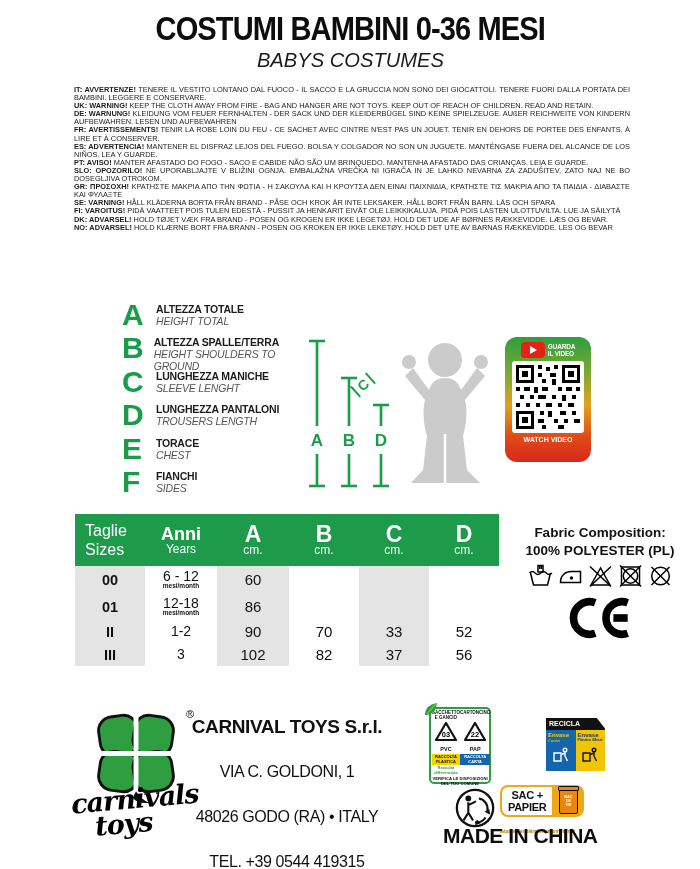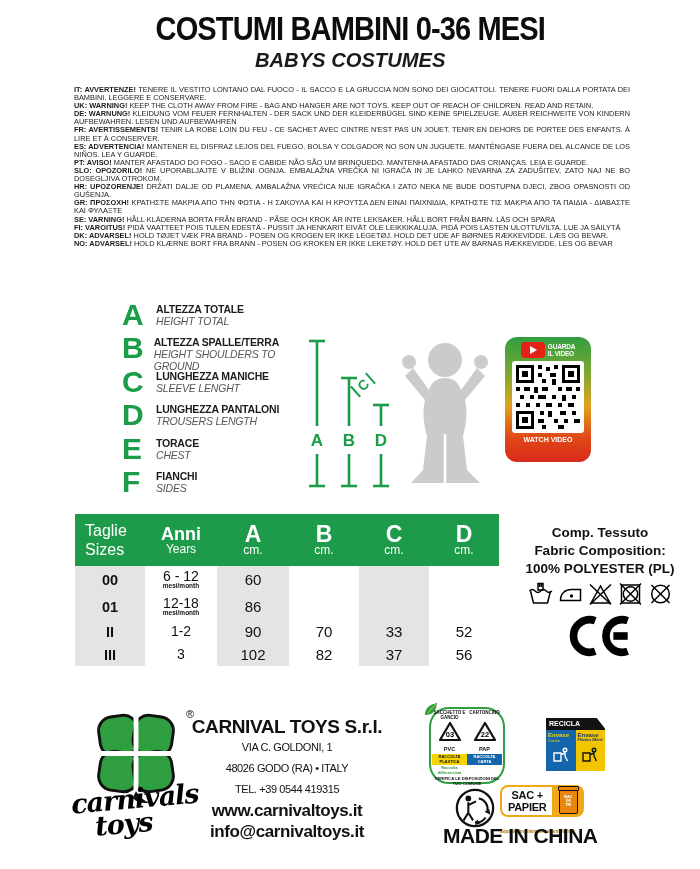--- a/index.html
+++ b/index.html
@@ -5,21 +5,21 @@
   html,body{margin:0;padding:0;background:#fff;}
   #page{position:relative;width:700px;height:869px;background:#fff;overflow:hidden;
         font-family:"Liberation Sans",sans-serif;color:#111;}
   .abs{position:absolute;}
 
   
   .title{top:10px;left:0;width:700px;text-align:center;font-size:33px;font-weight:bold;
          letter-spacing:-1px;color:#0d0d0d;}
   .title>span{display:inline-block;transform:scaleX(.88);transform-origin:center;}
   .subtitle{top:48px;left:0;width:700px;text-align:center;font-size:21px;font-style:italic;
-            color:#1a1a1a;font-weight:bold;}
+            color:#1a1a1a;}
   .subtitle>span{display:inline-block;transform:scaleX(.96);}
 
   
   .warnings{top:86px;left:74px;width:556px;font-size:7.4px;line-height:8.1px;
             text-align:justify;color:#1c1c1c;}
   .warn b{font-weight:bold;}
 
   
   .mlist{top:302px;left:122px;width:190px;}
   .mitem{display:flex;align-items:flex-start;height:33.4px;}
@@ -73,25 +73,25 @@
   
   .clover{top:706px;left:82px;}
   .regmark{top:708px;left:186px;font-size:11px;color:#111;}
   .logoscript{top:786px;left:72px;width:130px;font-family:"DejaVu Serif",serif;
               font-style:italic;font-weight:bold;color:#000;transform:rotate(-5deg);}
   .ls1{font-size:27px;line-height:26px;letter-spacing:-1px;}
   .ls2{font-size:27px;line-height:26px;margin-left:22px;margin-top:-2px;letter-spacing:-1px;}
 
   .company{top:716px;left:178px;width:218px;text-align:center;color:#111;}
   .cname{font-size:19px;font-weight:bold;line-height:21px;letter-spacing:-.4px;}
-  .cline{font-size:11px;line-height:21px;letter-spacing:-.4px;}
+  .cline{font-size:16px;line-height:21px;letter-spacing:-.4px;margin-top:24px;}
   .cbold{font-size:17px;font-weight:bold;line-height:21px;letter-spacing:-.4px;}
 
   
-  .recybox{top:707px;left:429px;width:76px;height:77px;border:2px solid #2f9e41;border-radius:20px;
+  .recybox{top:707px;left:429px;width:62px;height:77px;border:2px solid #2f9e41;border-radius:5px;
            background:#fff;box-sizing:border-box;padding:2px 1px 1px;}
   .recycols{display:flex;justify-content:space-around;}
   .recycol{width:40px;text-align:center;}
   .rtitle{font-size:4.5px;font-weight:bold;line-height:4.8px;color:#111;height:10px;}
   .rmat{font-size:5.5px;font-weight:bold;line-height:5.5px;}
   .rbadge1{margin-top:1px;background:#f5d300;color:#111;font-size:4px;font-weight:bold;padding:.5px 1px;}
   .rbadge2{margin-top:1px;background:#1565ad;color:#fff;font-size:4px;font-weight:bold;padding:.5px 1px;}
   .rsub{font-size:4px;color:#2f9e41;font-weight:bold;line-height:5px;}
   .rnote{margin-top:1px;text-align:center;font-size:4.2px;font-weight:bold;color:#111;}
   .leaf{top:701px;left:423px;}
@@ -140,21 +140,20 @@
   </div>
 
   <div class="abs warnings">
     <div class="warn"><b>IT: AVVERTENZE!</b> <span>TENERE IL VESTITO LONTANO DAL FUOCO - IL SACCO E LA GRUCCIA NON SONO DEI GIOCATTOLI. TENERE FUORI DALLA PORTATA DEI BAMBINI. LEGGERE E CONSERVARE.</span></div>
     <div class="warn"><b>UK: WARNING!</b> <span>KEEP THE CLOTH AWAY FROM FIRE - BAG AND HANGER ARE NOT TOYS. KEEP OUT OF REACH OF CHILDREN. READ AND RETAIN.</span></div>
     <div class="warn"><b>DE: WARNUNG!</b> <span>KLEIDUNG VOM FEUER FERNHALTEN - DER SACK UND DER KLEIDERBÜGEL SIND KEINE SPIELZEUGE. AUßER REICHWEITE VON KINDERN AUFBEWAHREN. LESEN UND AUFBEWAHREN</span></div>
     <div class="warn"><b>FR: AVERTISSEMENTS!</b> <span>TENIR LA ROBE LOIN DU FEU - CE SACHET AVEC CINTRE N'EST PAS UN JOUET. TENIR EN DEHORS DE PORTEE DES ENFANTS. À LIRE ET À CONSERVER.</span></div>
     <div class="warn"><b>ES: ADVERTENCIA!</b> <span>MANTENER EL DISFRAZ LEJOS DEL FUEGO. BOLSA Y COLGADOR NO SON UN JUGUETE. MANTÉNGASE FUERA DEL ALCANCE DE LOS NIÑOS. LEA Y GUARDE.</span></div>
     <div class="warn"><b>PT: AVISO!</b> <span>MANTER AFASTADO DO FOGO - SACO E CABIDE NÃO SÃO UM BRINQUEDO. MANTENHA AFASTADO DAS CRIANÇAS. LEIA E GUARDE.</span></div>
     <div class="warn"><b>SLO: OPOZORILO!</b> <span>NE UPORABLJAJTE V BLIŽINI OGNJA. EMBALAŽNA VREČKA NI IGRAČA IN JE LAHKO NEVARNA ZA ZADUŠITEV, ZATO NAJ NE BO DOSEGLJIVA OTROKOM.</span></div>
-    <div class="warn"><b>HR: UPOZORENJE!</b> <span>DRŽATI DALJE OD PLAMENA. AMBALAŽNA VREĆICA NIJE IGRAČKA I ZATO NEKA NE BUDE DOSTUPNA DJECI, ZBOG OPASNOSTI OD GUŠENJA.</span></div>
     <div class="warn"><b>GR: ΠΡΟΣΟΧΗ!</b> <span>ΚΡΑΤΗΣΤΕ ΜΑΚΡΙΑ ΑΠΟ ΤΗΝ ΦΩΤΙΑ - Η ΣΑΚΟΥΛΑ ΚΑΙ Η ΚΡΟΥΤΣΑ ΔΕΝ ΕΙΝΑΙ ΠΑΙΧΝΙΔΙΑ, ΚΡΑΤΗΣΤΕ ΤΙΣ ΜΑΚΡΙΑ ΑΠΟ ΤΑ ΠΑΙΔΙΑ - ΔΙΑΒΑΣΤΕ ΚΑΙ ΦΥΛΑΞΤΕ</span></div>
     <div class="warn"><b>SE: VARNING!</b> <span>HÅLL KLÄDERNA BORTA FRÅN BRAND - PÅSE OCH KROK ÄR INTE LEKSAKER. HÅLL BORT FRÅN BARN. LÄS OCH SPARA</span></div>
     <div class="warn"><b>FI: VAROITUS!</b> <span>PIDÄ VAATTEET POIS TULEN EDESTÄ - PUSSIT JA HENKARIT EIVÄT OLE LEIKKIKALUJA. PIDÄ POIS LASTEN ULOTTUVILTA. LUE JA SÄILYTÄ</span></div>
     <div class="warn"><b>DK: ADVARSEL!</b> <span>HOLD TØJET VÆK FRA BRAND - POSEN OG KROGEN ER IKKE LEGETØJ. HOLD DET UDE AF BØRNES RÆKKEVIDDE. LÆS OG BEVAR.</span></div>
     <div class="warn"><b>NO: ADVARSEL!</b> <span>HOLD KLÆRNE BORT FRA BRANN - POSEN OG KROKEN ER IKKE LEKETØY. HOLD DET UTE AV BARNAS RÆKKEVIDDE. LES OG BEVAR</span></div>
   </div>
 
   <div class="abs mlist">
     <div class="mitem">
       <div class="mletter">A</div>
@@ -385,21 +384,20 @@
           <td class="g">102</td>
           <td>82</td>
           <td class="g">37</td>
           <td>56</td>
         </tr>
       </tbody>
     </table>
   </div>
 
   <div class="abs comp">
-    <div class="compline">Comp. Tessuto</div>
     <div class="compline">Fabric Composition:</div>
     <div class="compline">100% POLYESTER (PL)</div>
     <div class="careicons">
       <svg width="27" height="24" viewBox="0 0 26 24">
         <g stroke="#000" stroke-width="1.5" fill="none">
           <path d="M3,9 L6,21 H20 L23,9"></path>
           <path d="M2,9 q2.8,-3 5.6,0 q2.8,3 5.6,0 q2.8,-3 5.6,0 q2.8,3 5.6,0"></path>
           <path d="M10.5,1.5 h5 v6.5 h-5 z"></path>
           <line x1="12.2" y1="1.5" x2="12.2" y2="5"></line>
             <line x1="13.9" y1="1.5" x2="13.9" y2="5"></line>

